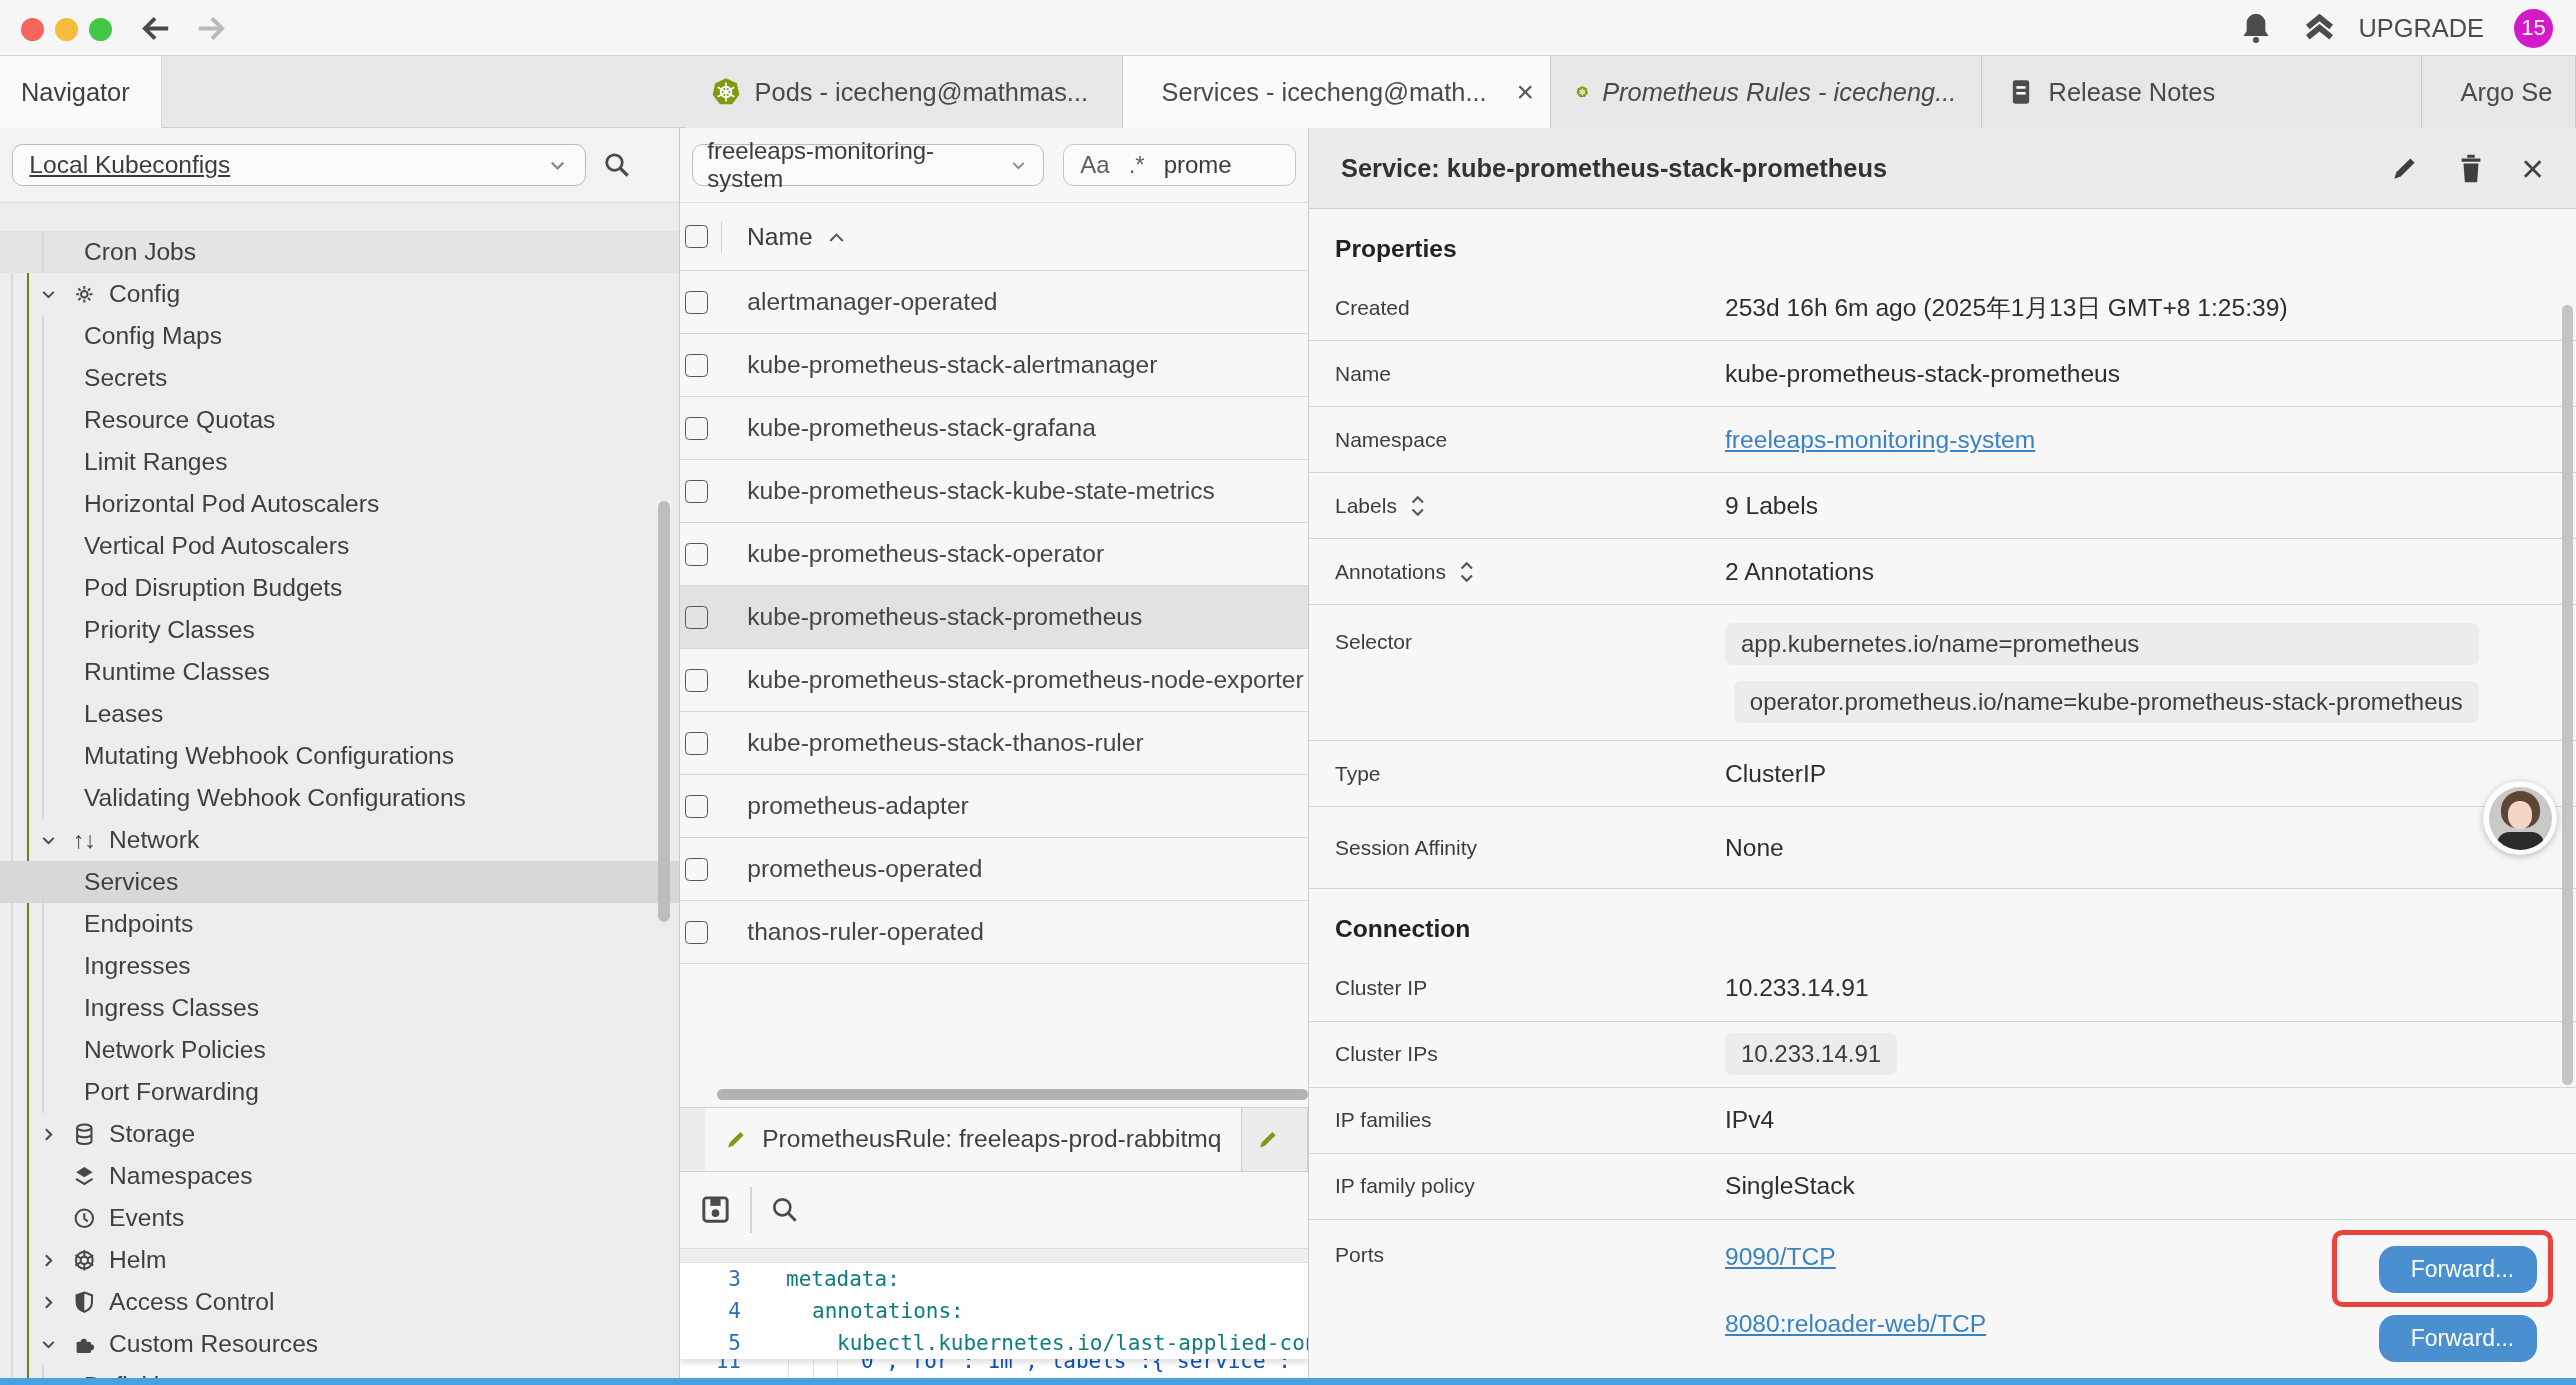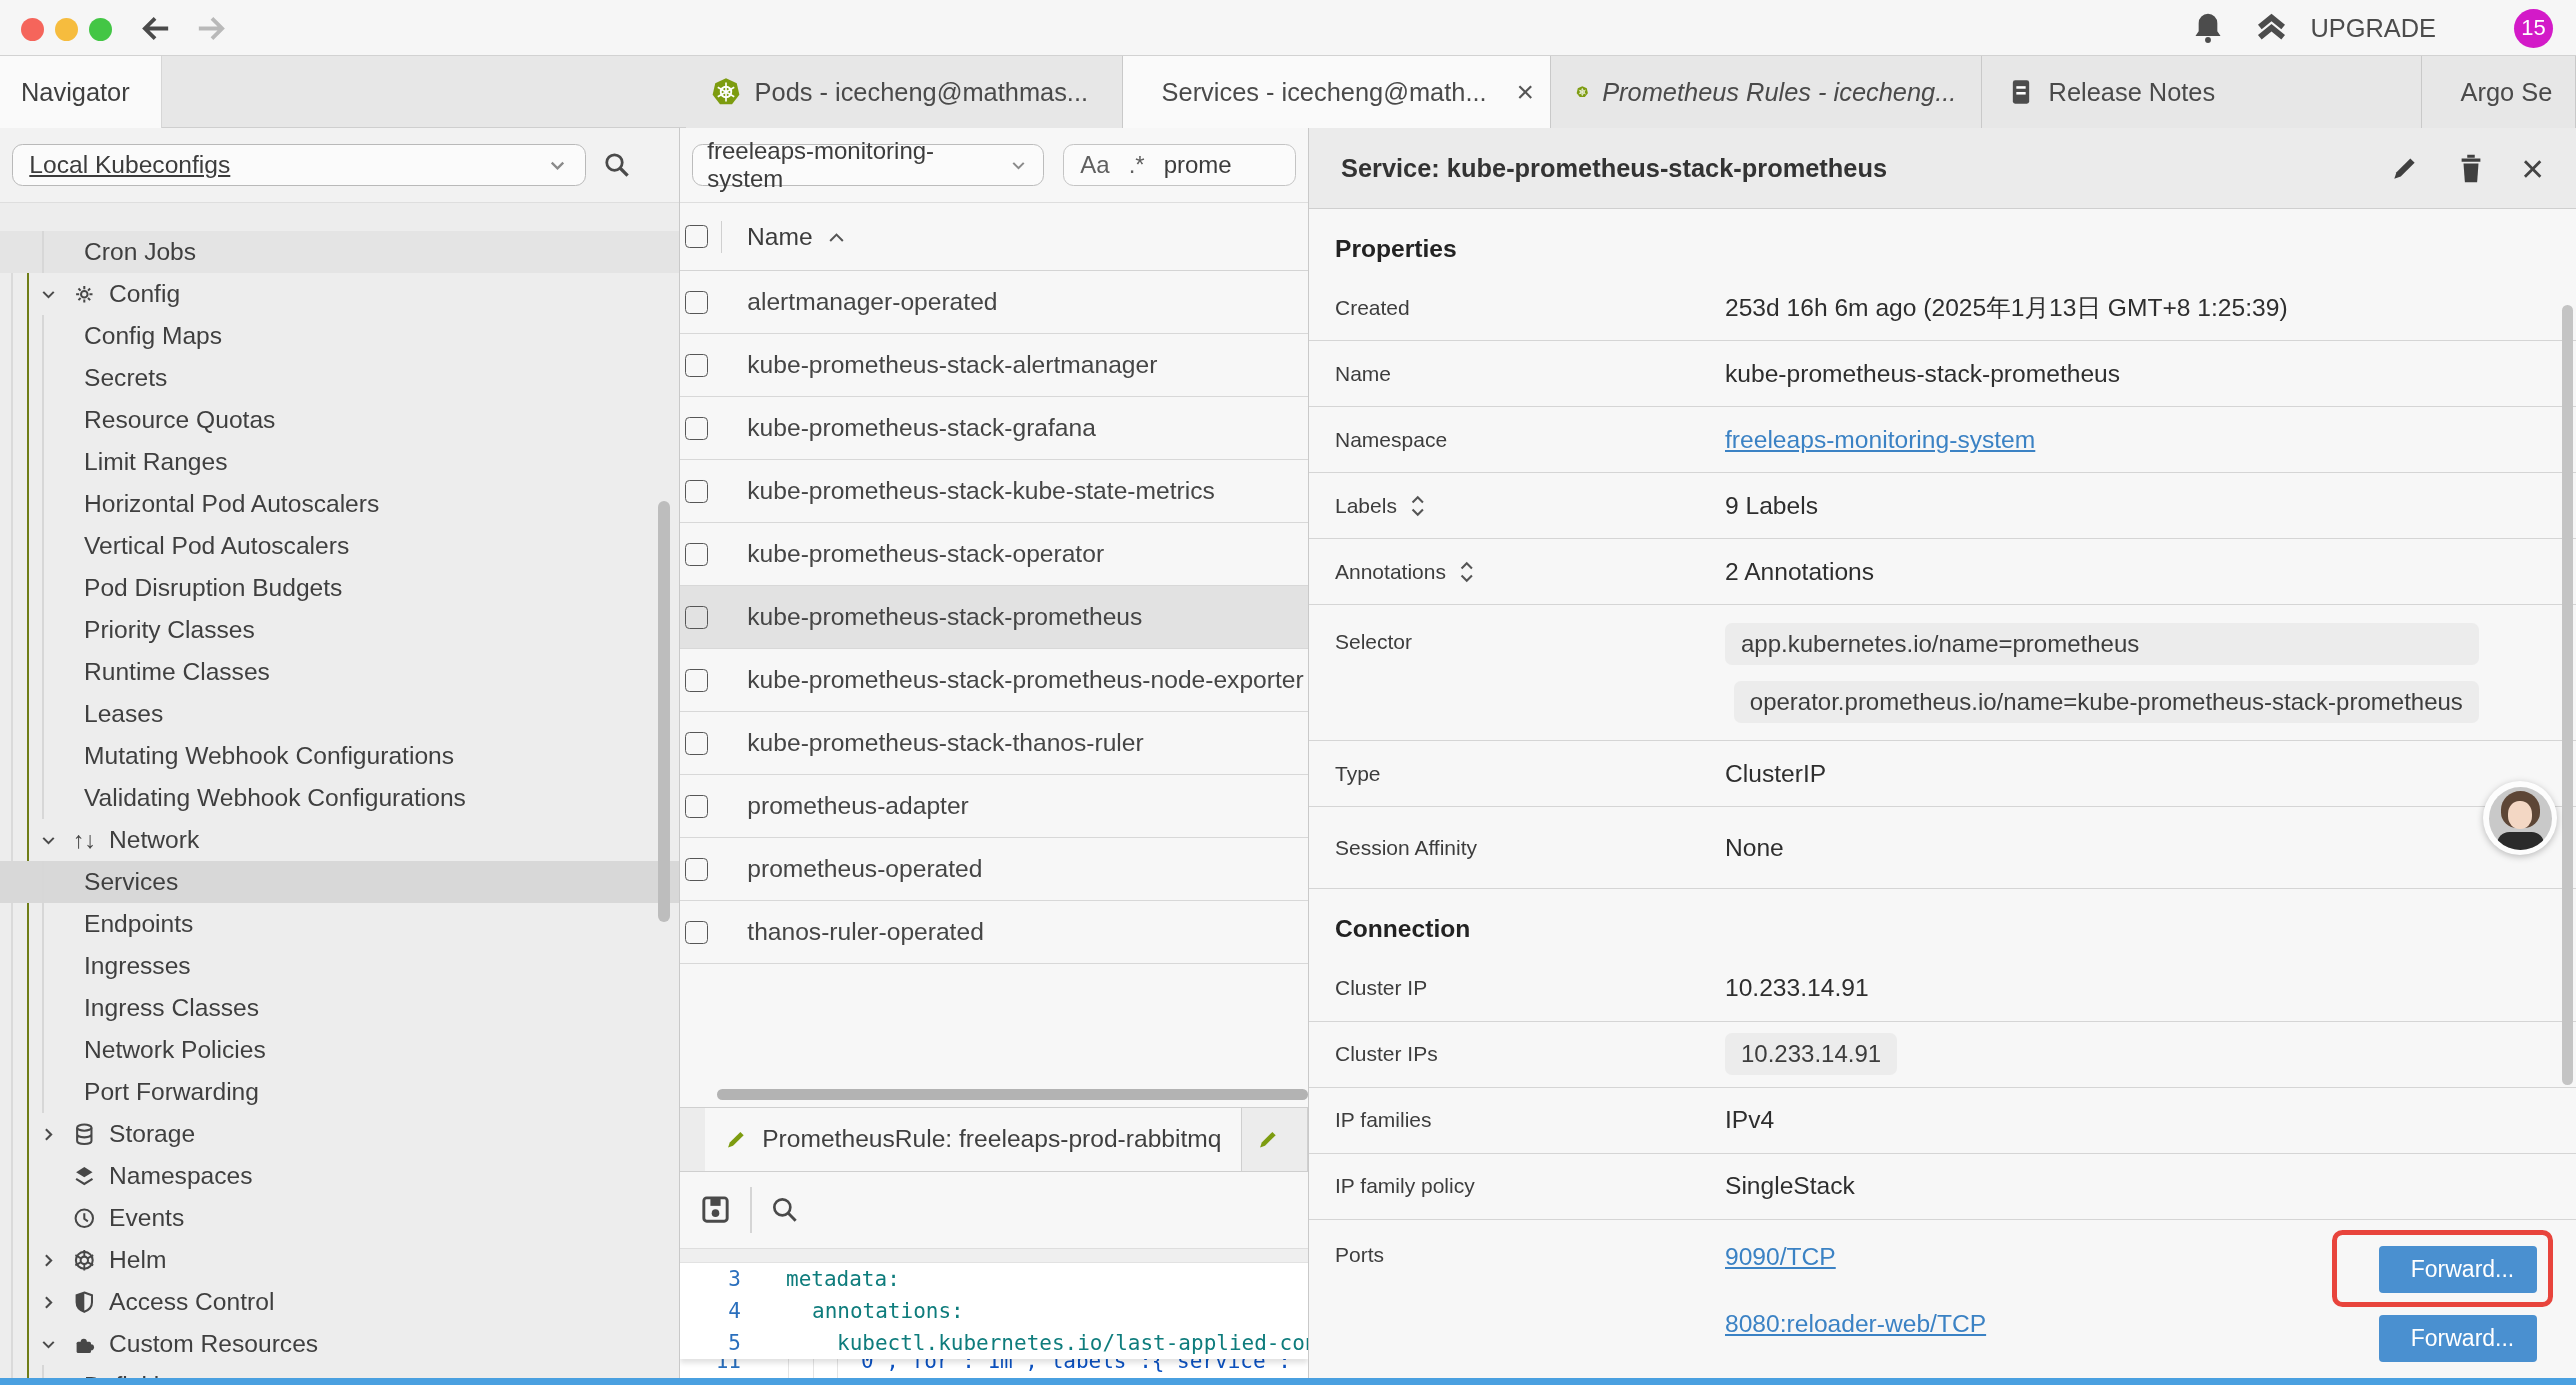--- a/index.html
+++ b/index.html
@@ -11,21 +11,21 @@
   .titlebar { position:relative; height:56px; background:#f6f6f6; border-bottom:0.9px solid #d2d2d2; }
   .tl { position:absolute; top:17.5px; width:23px; height:23px; border-radius:50%; }
   .tl.red { left:21px; background:#f5655b; }
   .tl.yellow { left:55px; background:#f6bc3e; }
   .tl.green { left:89px; background:#43c645; }
   .navarrow { position:absolute; top:10.5px; width:35px; height:35px; }
   .navarrow.back { left:139px; }
   .navarrow.fwd { left:193px; }
   .tbright { position:absolute; right:0; top:0; height:56px; display:flex; align-items:center; gap:30px; padding-right:23px; }
   .upgrade { display:flex; align-items:center; gap:21px; color:#4c4c4c; font-size:25.4px; }
-  .badge { width:39px; height:39px; border-radius:50%; background:#d31ac8; color:#fff; font-size:22px; display:flex; align-items:center; justify-content:center;margin-left:48px; }
+  .badge { width:39px; height:39px; border-radius:50%; background:#d31ac8; color:#fff; font-size:22px; display:flex; align-items:center; justify-content:center; }
 
   
   .band { position:relative; height:72px; background:#e7e7e7; border-bottom:0.9px solid #cfcfcf; }
   .navtab { position:absolute; left:0; top:0; width:162px; height:72px; background:#fafafa; border-right:0.9px solid #d6d6d6; display:flex; align-items:center; padding-left:21px; font-size:25.4px; color:#3f3f3f; }
   .tabs { position:absolute; left:686px; top:0; right:0; height:72px; display:flex; }
   .tab { height:72px; display:flex; align-items:center; gap:14px; padding:0 24.6px; border-right:0.9px solid #c9c9c9; background:#e7e7e7; font-size:25.4px; color:#4a4a4a; white-space:nowrap; overflow:hidden; }
   .tab.active { background:#fafafa; }
   .tab .close { margin-left:16px; font-size:30px; color:#555; line-height:1; }
   .tab.italic span.tlabel { font-style:italic; }
   .t1{width:437px;} .t2{width:428px;} .t3{width:431px;} .t4{width:440px;} .t5{flex:1;}
@@ -106,21 +106,21 @@
   .dlabel { width:390px; font-size:21px; color:#3d3d3d; display:flex; align-items:center; gap:12.3px; flex:0 0 auto; }
   .dvalue { font-size:24.6px; color:#2e2e2e; }
   .dlink { font-size:24.6px; color:#3b82c4; text-decoration:underline; }
   .chip { display:inline-block; background:#ececec; border-radius:7px; padding:7px 16px; font-size:24px; color:#3d3d3d; }
   .selrow { align-items:flex-start; padding-top:17.5px; padding-bottom:17.5px; min-height:118px; }
   .selchips { display:flex; flex-direction:column; gap:16px; }
   .selchips .chip.c2 { margin-left:8.8px; }
   .sessrow { min-height:82px; }
   .portsrow { position:relative; flex:1; border-bottom:none; align-items:flex-start; padding-top:23px; }
   .portlines { display:flex; flex-direction:column; gap:39px; }
-  .fwdbtn { position:absolute; right:39px; width:158px; height:47px; background:#4a90d0; border:none; border-radius:4px; color:#fff; font-size:23px; font-family:inherit;padding-left:9px; }
+  .fwdbtn { position:absolute; right:39px; width:158px; height:47px; background:#4a90d0; border:none; border-radius:16px; color:#fff; font-size:23px; font-family:inherit;padding-left:9px; }
   .fwdbtn.b1 { top:26px; }
   .fwdbtn.b2 { top:95px; }
   .redbox { position:absolute; right:23px; top:10.5px; width:221px; height:77px; border:5.3px solid #e8443c; border-radius:10.5px; z-index:3; }
   .dscroll { position:absolute; right:3.5px; top:96px; width:10.5px; height:780px; background:#c4c4c4; border-radius:5.3px; }
 
   
   .avatar { position:absolute; right:19px; top:572px; width:74px; height:74px; border-radius:50%; background:#fdfdfd; box-shadow:0 1.8px 7px rgba(0,0,0,0.25); display:flex; align-items:center; justify-content:center; z-index:4; }
   .av-in { position:relative; width:63px; height:63px; border-radius:50%; background:#c9c9c9; overflow:hidden; }
   .av-hair { position:absolute; left:12.3px; top:4.4px; width:39px; height:37px; background:#5d4636; border-radius:50% 50% 42% 42%; }
   .av-face { position:absolute; left:19px; top:14px; width:24.6px; height:28px; background:#f3d7c4; border-radius:46%; }

